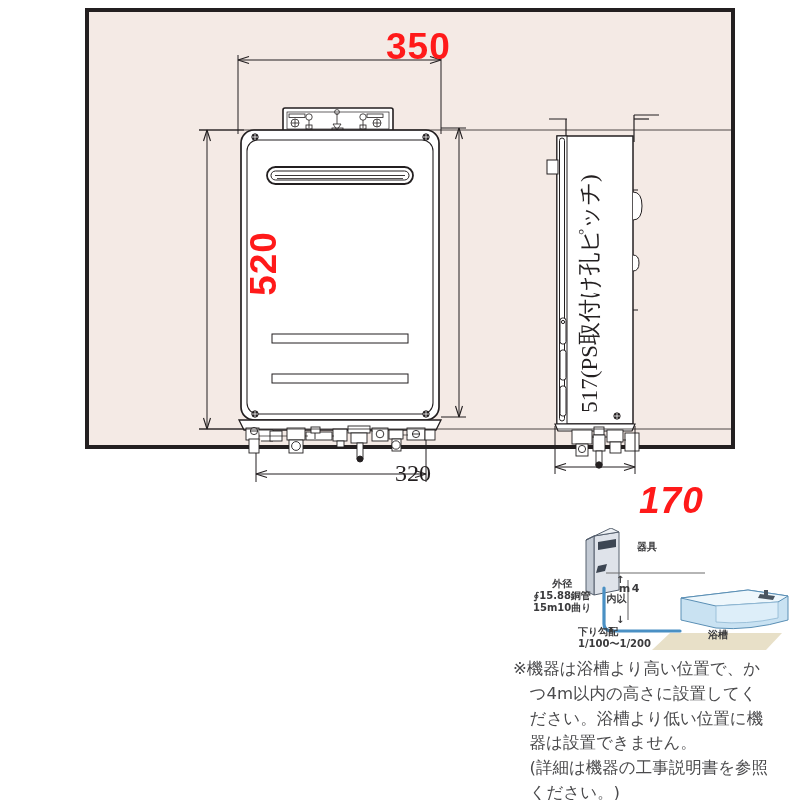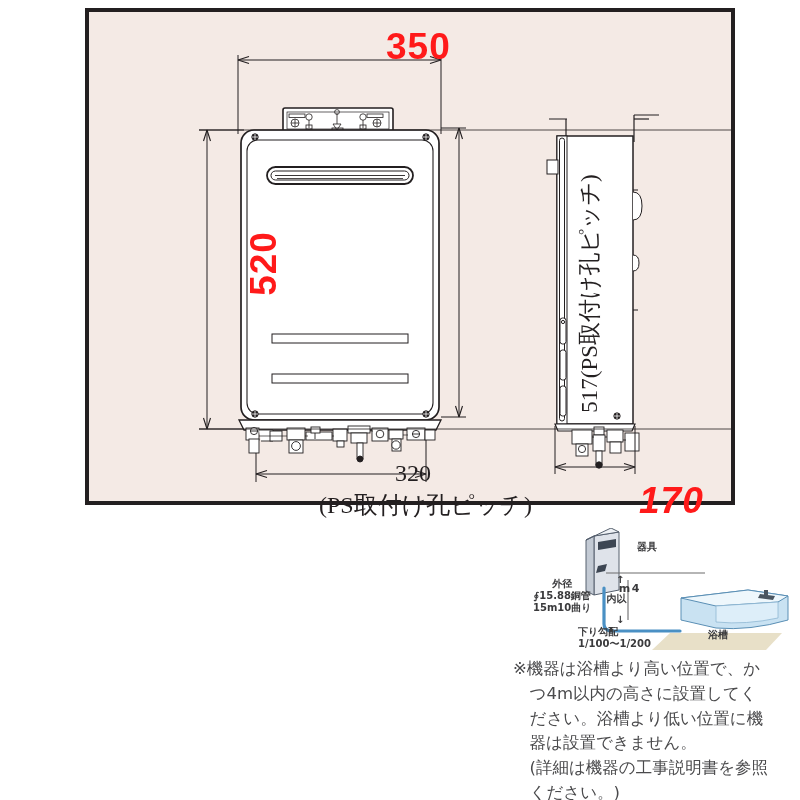--- a/index.html
+++ b/index.html
@@ -14,21 +14,21 @@
     font-family: "Liberation Sans", "DejaVu Sans", sans-serif;
     overflow: hidden;
   }
 
   
   #drawing-frame {
     position: absolute;
     left: 85px;
     top: 8px;
     width: 650px;
-    height: 497px;
+    height: 441px;
     background: #f4eae5;
     border: 4px solid #231f20;
     box-sizing: border-box;
   }
 
   .svg-layer {
     position: absolute;
     left: 0;
     top: 0;
   }
@@ -373,21 +373,20 @@
       <line x1="110" y1="118" x2="642" y2="118"></line>
       <line x1="110" y1="417" x2="642" y2="417"></line>
     </g>
   </svg>
 
   <div class="dim-red" id="dim-350">350</div>
   <div class="dim-red" id="dim-520">520</div>
   <div class="dim-red" id="dim-170">170</div>
 
   <div class="dim-black" id="dim-320">320</div>
-  <div class="dim-black" id="dim-320-note">(PS取付け孔ピッチ)</div>
   <div class="dim-black" id="dim-517">517(PS取付け孔ピッチ)</div>
 </div>
 
 <div id="bath-diagram">
   <svg width="280" height="125" viewBox="0 0 280 125">
 
     <path d="M150 105 L262 105 L246 122 L132 122 Z" fill="#e8e0c8" stroke="none"></path>
 
     <g>
       <path d="M74 8 L99 4 L99 62 L74 67 Z" fill="#dfe3ea" stroke="#56606e" stroke-width="1"></path>

